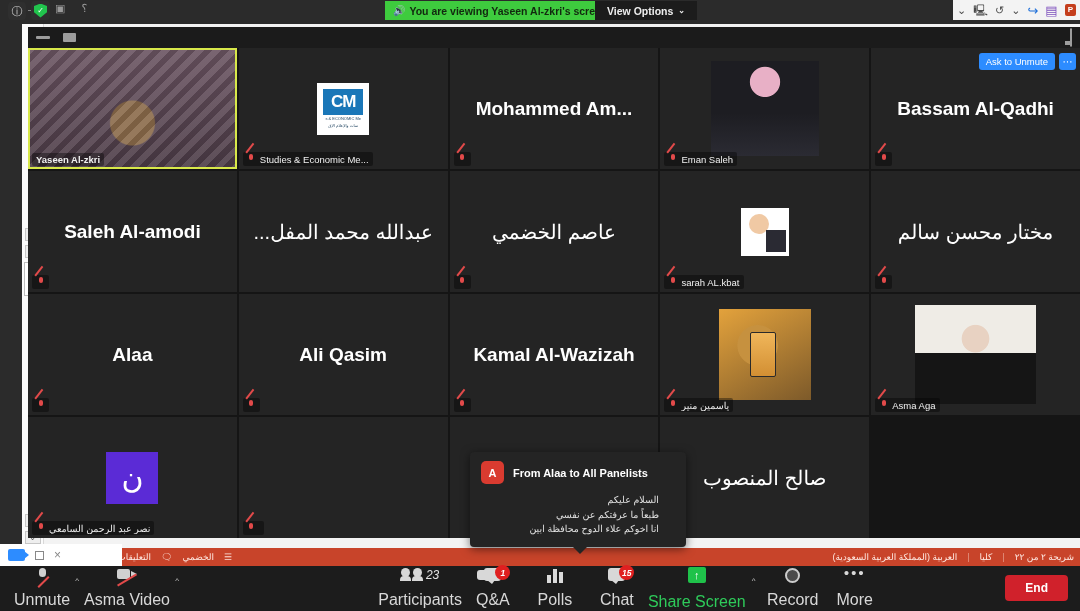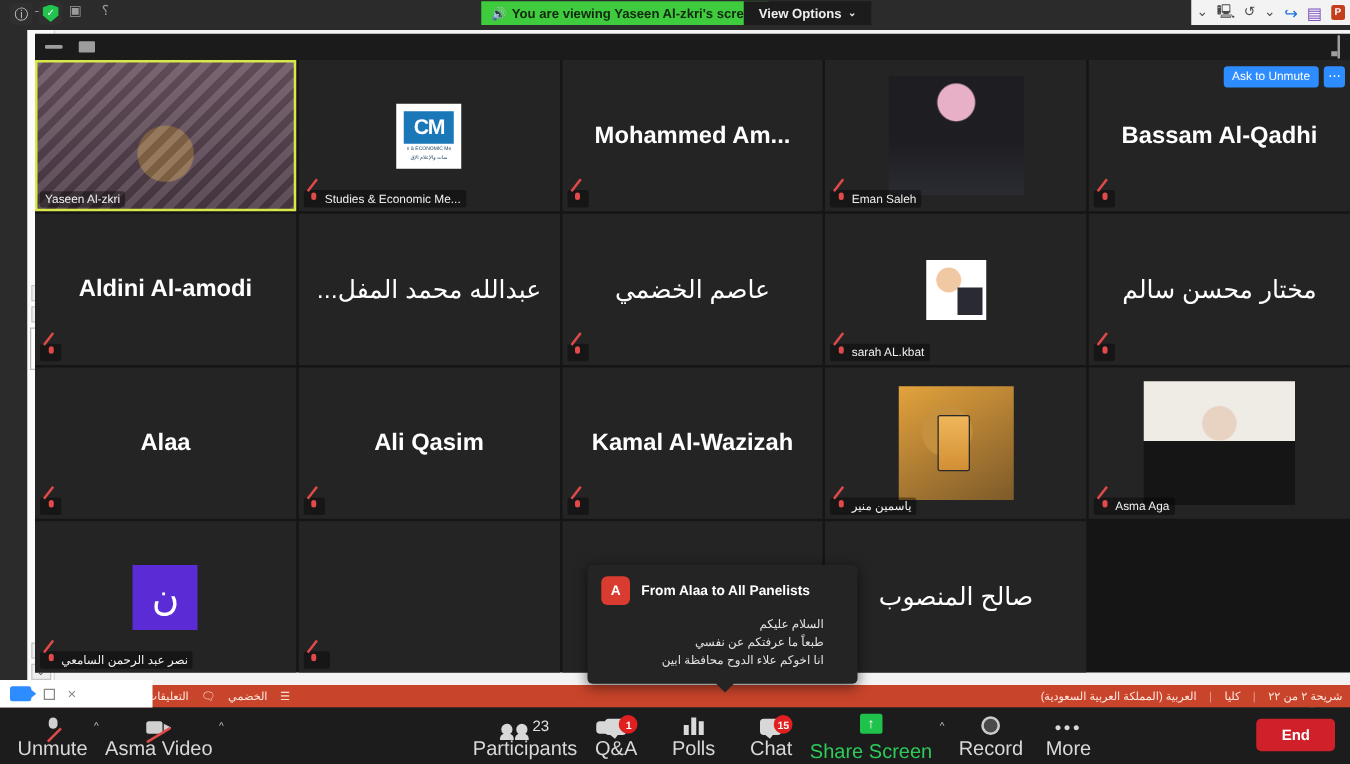--- a/index.html
+++ b/index.html
@@ -68,21 +68,21 @@
   .vmode-right { margin-left:auto; margin-right:8px; }
   .vm-pip { width:13px; height:11px; border:1.6px solid #9d9d9d; border-radius:1px; position:relative; }
   .vm-pip:after { content:''; position:absolute; right:1px; bottom:1px; width:5px; height:4px; background:#9d9d9d; }
 
   
   .gallery { position:absolute; left:28px; top:48px; width:1052px; height:490px;
       background:#151515; z-index:36; display:grid;
       grid-template-columns:repeat(5,1fr); grid-template-rows:repeat(4,1fr); gap:2px; }
   .tile { position:relative; background:#242424; overflow:hidden;
       display:flex; align-items:center; justify-content:center; }
-  .tile.active { outline:2px solid #d8e84a; outline-offset:-2px; }
+  .tile.active { outline:2px solid #d8e84a; outline-offset:-2px;font-weight:bold; }
   .tile-name-big { color:#fff; font-size:19px; font-weight:bold; text-align:center;
       padding:0 6px; white-space:nowrap; overflow:hidden; text-overflow:ellipsis; max-width:100%; }
   .tile-name-big.rtl { direction:rtl; font-size:20px; font-weight:500; }
   .tile-foot { position:absolute; left:4px; bottom:3px; display:flex; align-items:center; gap:4px;
       background:rgba(0,0,0,.38); padding:1px 4px; border-radius:2px; max-width:94%; }
   .tile-foot .nm { color:#f0f0f0; font-size:9.5px; white-space:nowrap; overflow:hidden; text-overflow:ellipsis; }
   .tile-foot .nm.rtl { direction:rtl; }
   .mic-off { color:#e24a4a; font-size:11px; line-height:1; font-weight:bold; position:relative; display:inline-block;
       width:9px; height:12px; }
   .mic-off:before { content:''; position:absolute; left:2.5px; top:1px; width:4px; height:6px;
@@ -142,21 +142,21 @@
   .ct-body { margin-top:9px; direction:rtl; text-align:right; color:#e2e2e2; font-size:9.5px;
       line-height:1.55; padding-right:16px; }
 
   
   .zbar { position:absolute; left:0; bottom:0; width:1080px; height:45px; background:#1c1c1c; z-index:50;
       display:flex; align-items:center; }
   .zitem { display:flex; flex-direction:column; align-items:center; justify-content:center;
       min-width:56px; height:45px; cursor:pointer; position:relative; }
   .zitem .lbl { color:#d8d8d8; font-size:16px; margin-top:3px; }
   .zitem .lbl.green { color:#2ecb5a;margin-top:6px; }
-  .zitem .ico { height:20px; display:flex; align-items:flex-end; justify-content:center; position:relative; }
+  .zitem .ico { height:20px; display:flex; align-items:flex-start; justify-content:center; position:relative;font-style:italic; }
   .caret { color:#c9c9c9; font-size:8px; position:absolute; top:5px; }
   .badge { position:absolute; top:-3px; right:-9px; background:#e02020; color:#fff; font-size:8.5px;
       min-width:15px; height:15px; border-radius:8px; display:flex; align-items:center;
       justify-content:center; padding:0 3px; font-weight:bold; }
   .ic-mic { width:9px; height:14px; position:relative; }
   .ic-mic:before { content:''; position:absolute; left:1px; top:0; width:7px; height:9px;
       background:#d0d0d0; border-radius:4px; }
   .ic-mic:after { content:''; position:absolute; left:-2px; bottom:-1px; width:15px; height:2px;
       background:#e24a4a; transform:rotate(-45deg); transform-origin:center; }
   .ic-cam { width:20px; height:12px; position:relative; }
@@ -317,21 +317,21 @@
       </div>
       <div class="tile">
         <div class="tile-name-big">Bassam Al-Qadhi</div>
         <div class="tile-foot">
           <span class="mic-off"></span>
         </div>
         <div class="ask-unmute">Ask to Unmute</div>
         <div class="tile-more">⋯</div>
       </div>
       <div class="tile">
-        <div class="tile-name-big">Aldini Al-amodi</div>
+        <div class="tile-name-big">Saleh Al-amodi</div>
         <div class="tile-foot">
           <span class="mic-off"></span>
         </div>
       </div>
       <div class="tile">
         <div class="tile-name-big rtl">عبدالله محمد المفل...</div>
       </div>
       <div class="tile">
         <div class="tile-name-big rtl">عاصم الخضمي</div>
         <div class="tile-foot">

